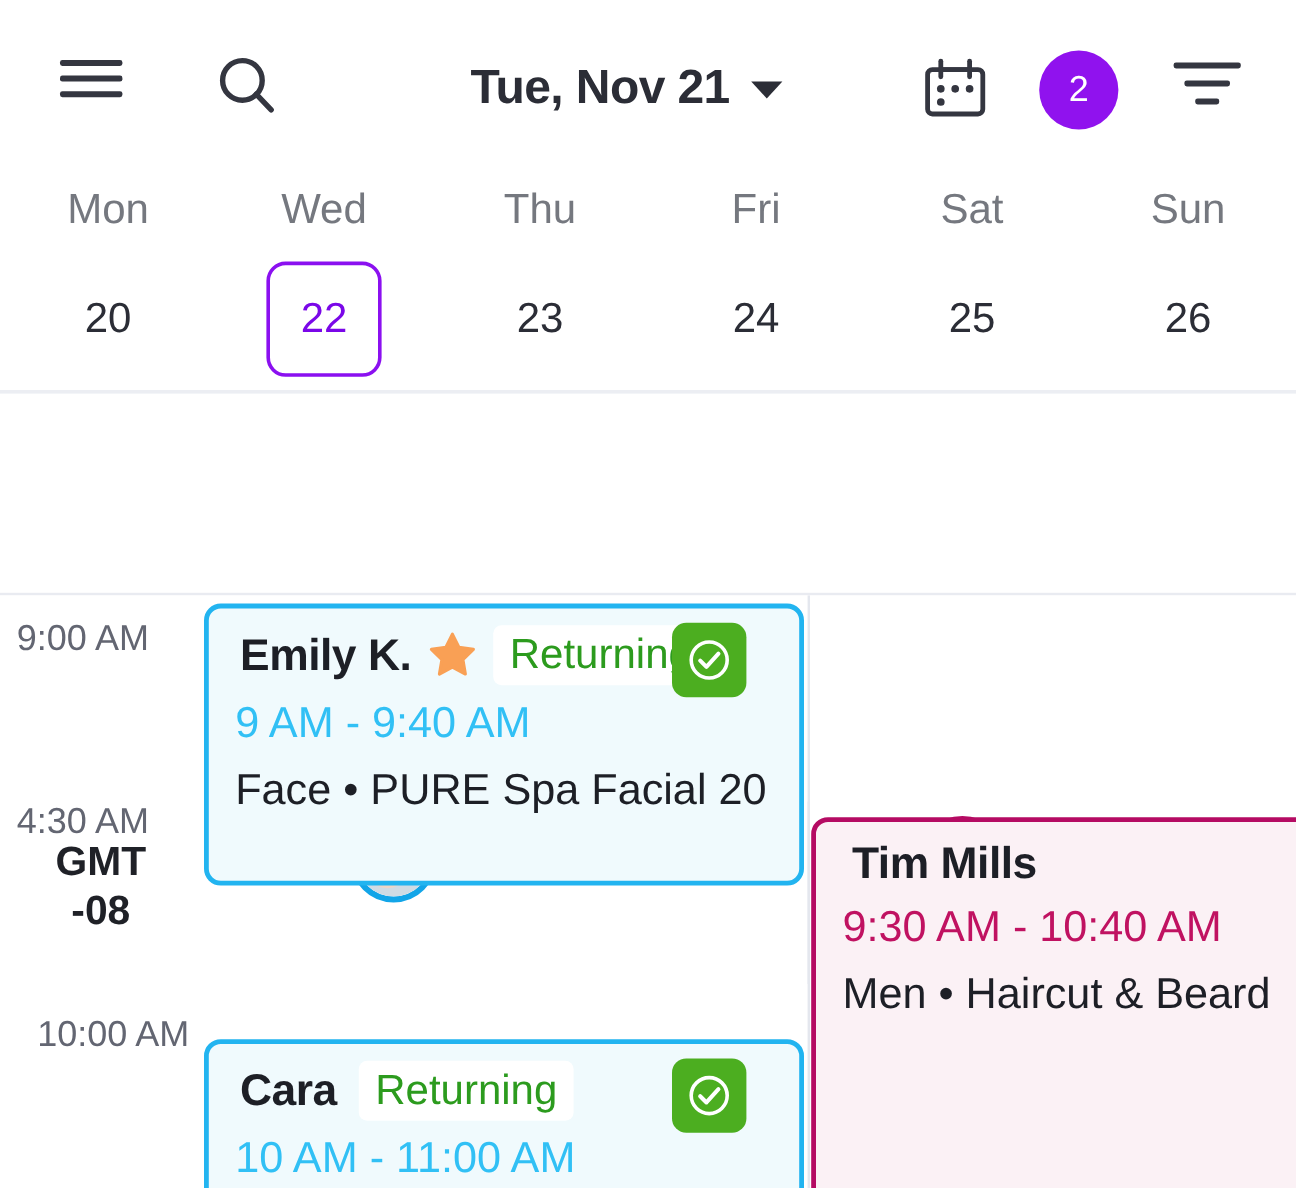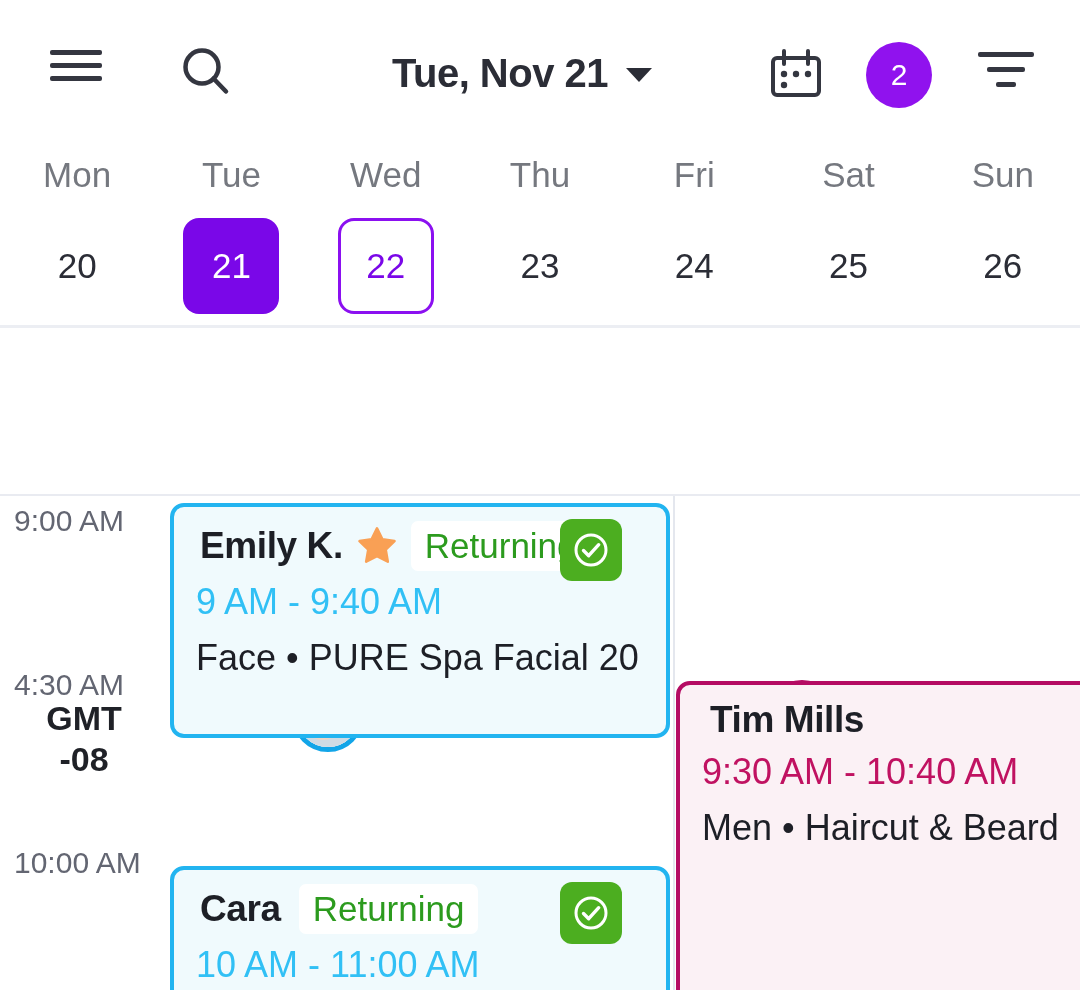--- a/index.html
+++ b/index.html
@@ -207,24 +207,20 @@
       <span></span>
       <span></span>
       <span></span>
     </div>
   </div>
 
   <div class="datestrip">
     <div class="daycol">
       <div class="dayname">Mon</div>
       <div class="daynum-box">20</div>
-    </div>
-    <div class="daycol">
-      <div class="dayname">Tue</div>
-      <div class="daynum-box selected">21</div>
     </div>
     <div class="daycol">
       <div class="dayname">Wed</div>
       <div class="daynum-box today">22</div>
     </div>
     <div class="daycol">
       <div class="dayname">Thu</div>
       <div class="daynum-box">23</div>
     </div>
     <div class="daycol">
@@ -288,23 +284,23 @@
       </div>
       <div class="staff-hours">9:00 AM - 6:00 PM</div>
     </div>
   </div>
   <div class="header-rule"></div>
 
   <div class="gridarea">
 
     <div class="col-sep-body" style="left:673px;"></div>
 
-    <div class="gutter-label" style="top:8px;">9:00 AM</div>
+    <div class="gutter-label" style="top:20px;">9:00 AM</div>
     <div class="gutter-label" style="top:172px;">4:30 AM</div>
-    <div class="gutter-label" style="top:350px;">10:00 AM</div>
+    <div class="gutter-label" style="top:350px;margin-left:17px;">10:00 AM</div>
   </div>
 
   <div class="appt cyan" id="appt-emily">
     <div class="appt-head">
       <div class="client-name">Emily K.</div>
       <svg class="star" viewBox="0 0 24 24">
         <path d="M12 2.4l2.95 5.98 6.6.96-4.78 4.65 1.13 6.57L12 17.46l-5.9 3.1 1.13-6.57L2.45 9.34l6.6-.96z" fill="#F9A055" stroke="#F9A055" stroke-width="1.4" stroke-linejoin="round"></path>
       </svg>
       <div class="tag returning">Returning</div>
       <div class="check">

